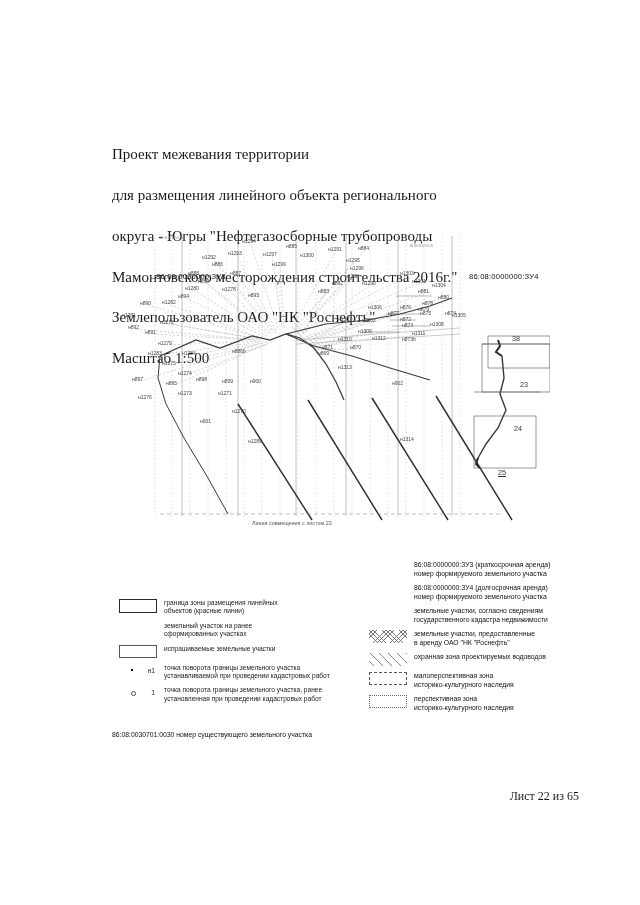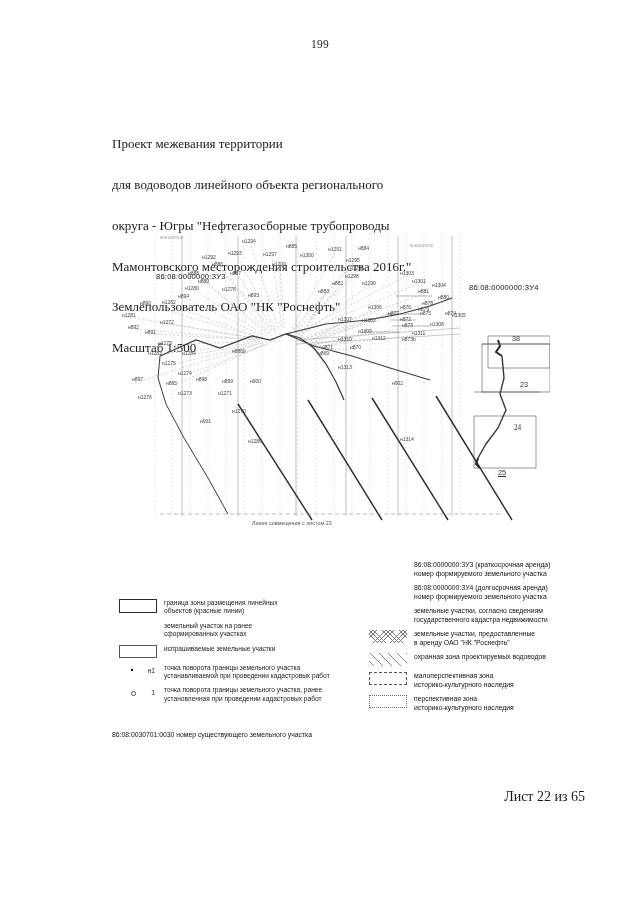--- a/index.html
+++ b/index.html
@@ -29,23 +29,23 @@
     width: 640px;
     text-align: center;
     font-size: 11.5px;
     letter-spacing: .3px;
   }
 
   
   .title-block {
     position: absolute;
     left: 112px;
-    top: 110px;
+    top: 121px;
     width: 400px;
-    font-size: 13px;
+    font-size: 15px;
     line-height: 13.6px;
     white-space: pre;
   }
   .title-line { display: block; }
 
   
   .drawing {
     position: absolute;
     left: 100px;
     top: 228px;
@@ -57,21 +57,21 @@
   .cad-label {
     position: absolute;
     font-family: "Liberation Sans", sans-serif;
     font-size: 7.6px;
     color: #111;
     white-space: nowrap;
     letter-spacing: .2px;
     margin-left: 12px;
   }
   .cad-zu3 { left: 44px; top: 44px; }
-  .cad-zu4 { left: 357px; top: 55px; }
+  .cad-zu4 { left: 357px; top: 44px; }
 
   .micro-label {
     position: absolute;
     font-family: "Liberation Sans", sans-serif;
     font-size: 3.2px;
     color: #8c8c8c;
     white-space: nowrap;
     transform: scale(.9);
     transform-origin: left top;
   }
@@ -247,37 +247,36 @@
     top: 731px;
     font-family: "Liberation Sans", sans-serif;
     font-size: 6.8px;
     color: #111;
     white-space: nowrap;
   }
 
   
   .footer {
     position: absolute;
-    right: 55px;
+    right: 61px;
     top: 789px;
-    font-size: 14px;
+    font-size: 12px;
     color: #1a1a1a;
     white-space: nowrap;
   }
 </style>
 </head>
 <body>
 
 <div class="page">
 
-  <div class="page-number">199</div>
 
   <div class="title-block">
     <span class="title-line">Проект межевания территории</span>
-    <span class="title-line">для водоводов линейного объекта регионального</span>
+    <span class="title-line">для размещения линейного объекта регионального</span>
     <span class="title-line">округа - Югры "Нефтегазосборные трубопроводы</span>
     <span class="title-line">Мамонтовского месторождения строительства 2016г."</span>
     <span class="title-line">Землепользователь ОАО "НК "Роснефть"</span>
     <span class="title-line">Масштаб 1:500</span>
   </div>
 
   <div class="drawing">
 
     <svg width="450" height="300" viewBox="0 0 450 300">
       <defs>
@@ -494,21 +493,21 @@
         <div class="pt" style="left: 100px; top: 190px;">н901</div>
         <div class="pt" style="left: 148px; top: 210px;">н1289</div>
         <div class="pt" style="left: 300px; top: 208px;">н1314</div>
       </div>
 
     <div class="seam-label">Линия совмещения с листом 23</div>
 
     <div id="inset-layer">
         <div class="inset-num" style="left: 412px; top: 106px;">38</div>
         <div class="inset-num" style="left: 420px; top: 152px; text-align: right;">23</div>
-        <div class="inset-num" style="left: 414px; top: 196px; font-family: Liberation Serif, serif;">24</div>
+        <div class="inset-num" style="left: 414px; top: 196px;">24</div>
         <div class="inset-num" style="left: 398px; top: 240px; text-decoration: underline;">25</div>
       </div>
   </div>
 
 
   <div class="legend-col-left" id="legend-left">
       <div class="lg-row">
         <div class="lg-swatch-wrap">
           <div class="sw-box"></div>
         </div>

